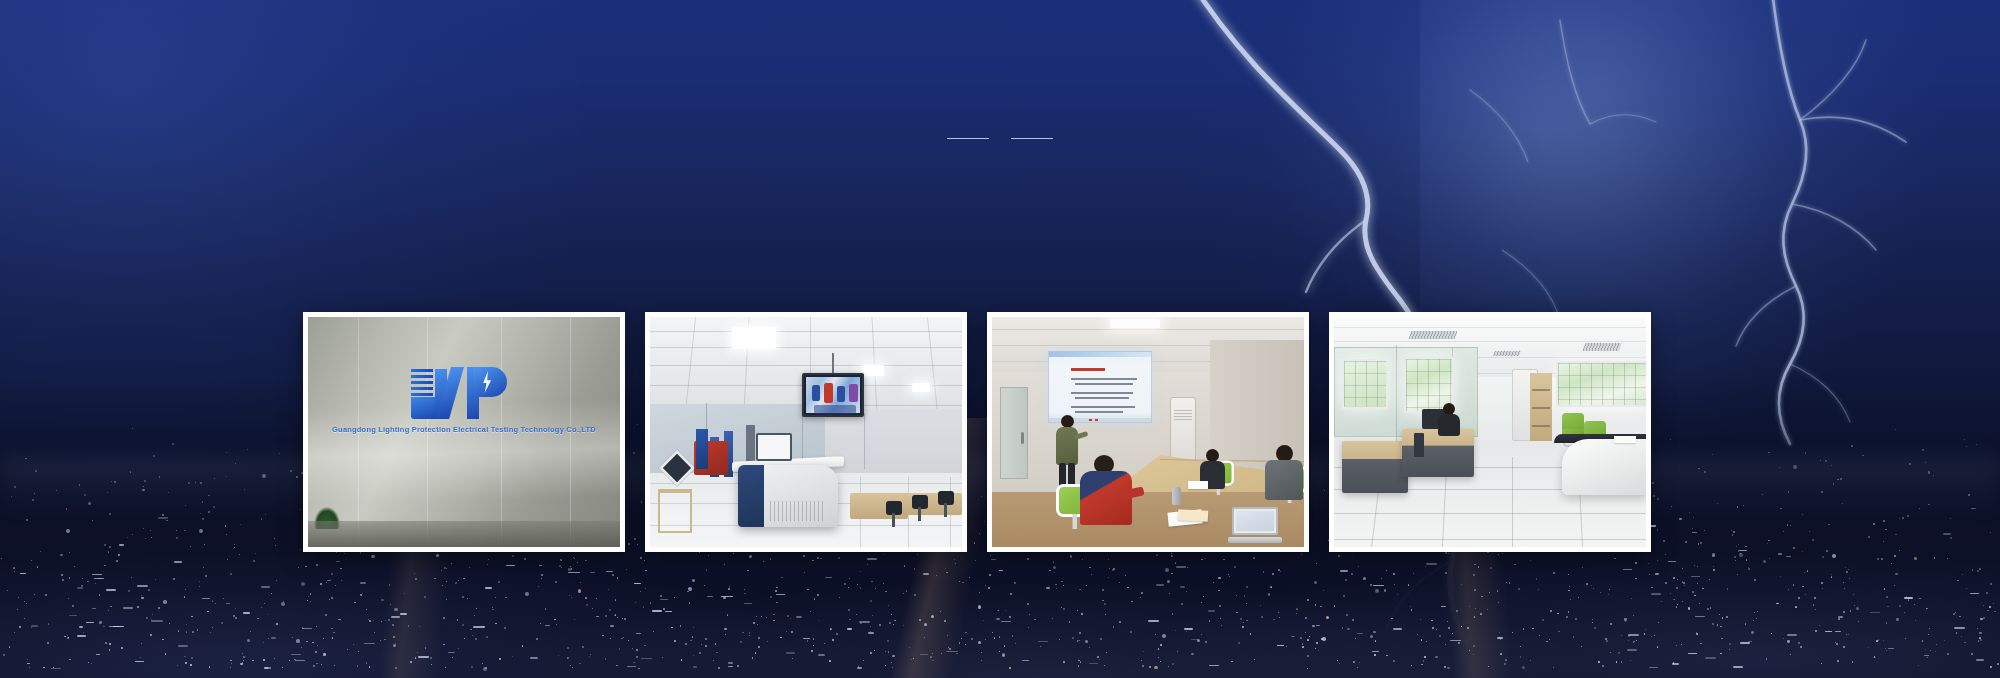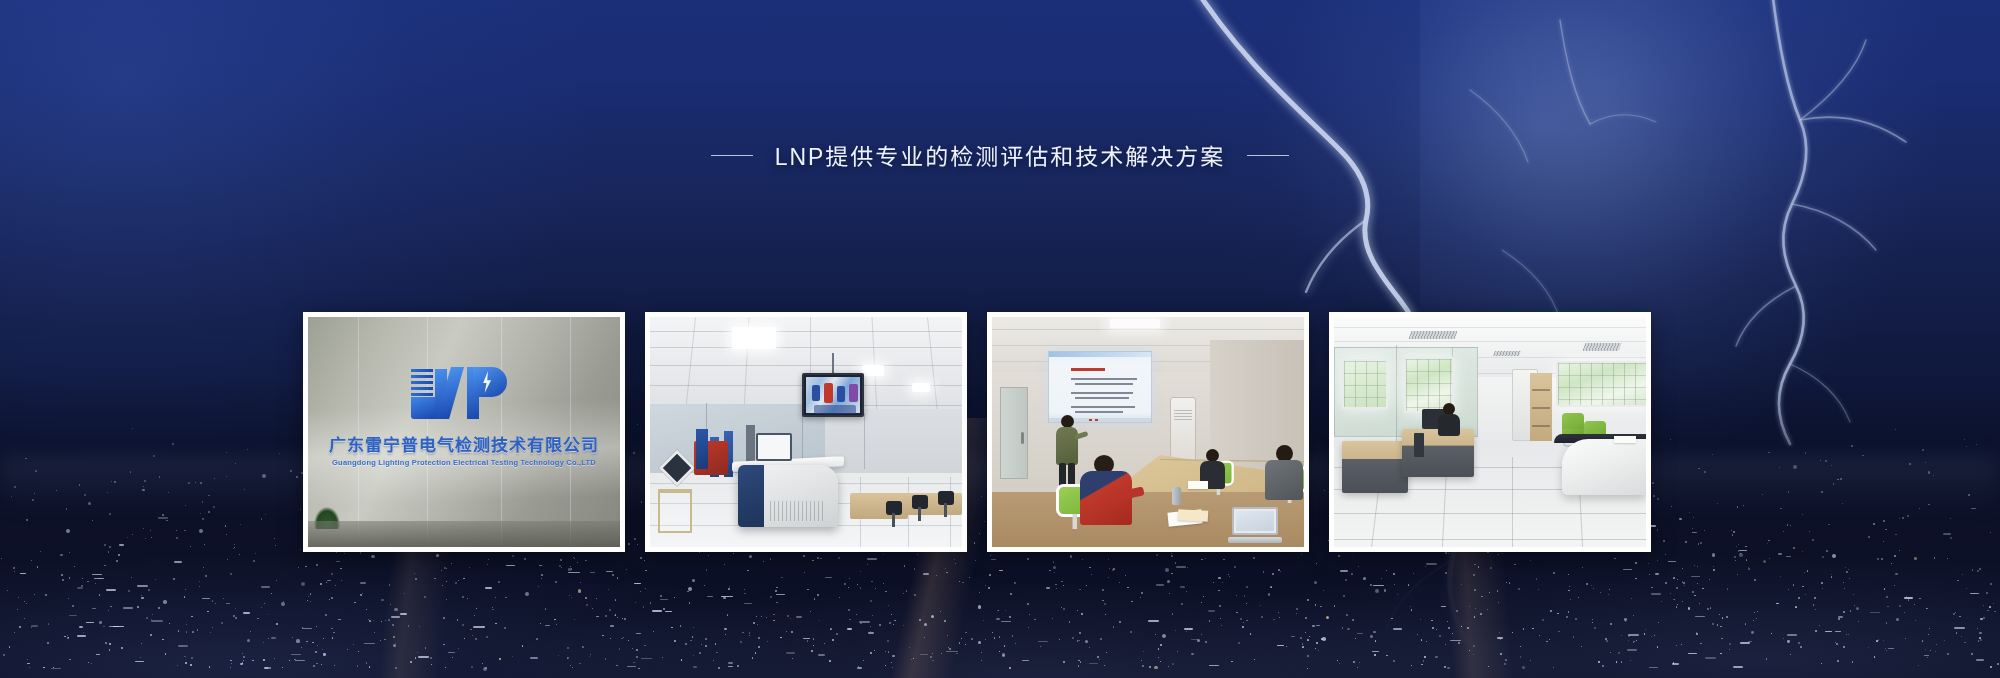--- a/index.html
+++ b/index.html
@@ -2210,21 +2210,20 @@
         <span style="left:727.8px;top:284.0px;width:5.3px;height:1.6px;border-radius:1px;background:#dce5f8;opacity:0.44"></span>
         <span style="left:796.1px;top:238.3px;width:6.4px;height:1.6px;border-radius:1px;background:#dce5f8;opacity:0.39"></span>
         <span style="left:1629.8px;top:157.6px;width:6.7px;height:1.6px;border-radius:1px;background:#dce5f8;opacity:0.34"></span>
         <span style="left:1648.8px;top:288.8px;width:9.6px;height:1.6px;border-radius:1px;background:#dce5f8;opacity:0.39"></span>
       </div>
   </div>
 
   <div class="text-block">
     <div class="subline">
       <span class="sub-rule"></span>
-      <span class="subtitle">LNP提供专业的检测评估和技术解决方案</span>
       <span class="sub-rule"></span>
     </div>
   </div>
 
   <div class="thumbs">
 
     <div class="thumb">
       <div class="thumb-inner ph-sign">
         <div class="sign-seam" style="left:16%"></div>
         <div class="sign-seam" style="left:38%"></div>
@@ -2241,21 +2240,20 @@
                 <i></i>
               </div>
             <div class="lm-L"></div><div class="lm-L2"></div>
             <div class="lm-Nd"></div>
             <div class="lm-P">
                 <i></i>
                 <b></b>
               </div>
             <div class="lm-bolt" style="left:70px;top:4px;"></div>
           </div>
-          <div class="sign-cn">广东雷宁普电气检测技术有限公司</div>
           <div class="sign-en">Guangdong Lighting Protection Electrical Testing Technology Co.,LTD</div>
         </div>
         <div class="sign-plant"></div>
         <div class="sign-base"></div>
       </div>
     </div>
 
     <div class="thumb">
       <div class="thumb-inner ph-lab">
         <div class="lab-ceiling"></div>

